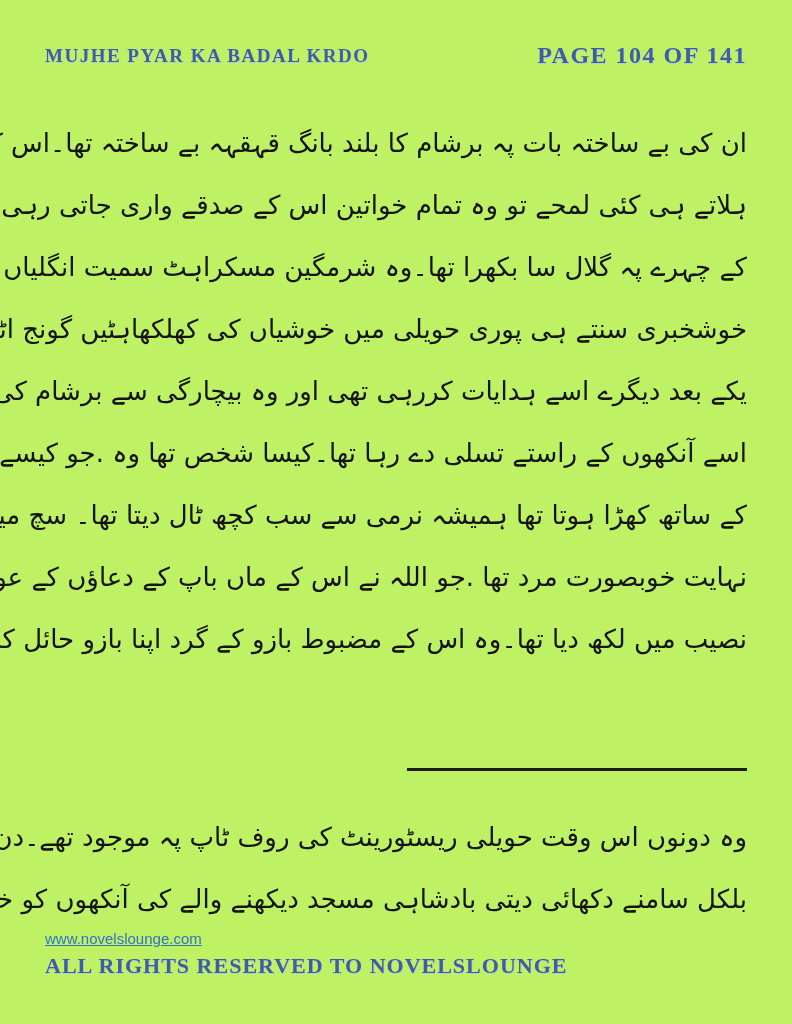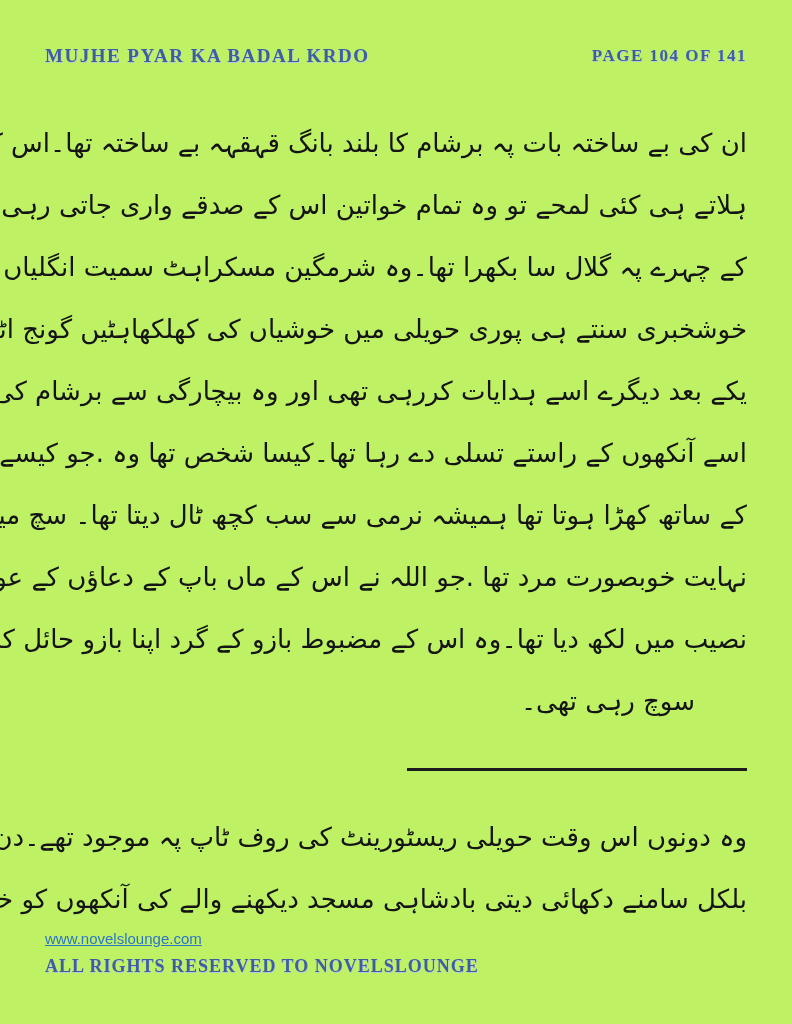--- a/index.html
+++ b/index.html
@@ -31,21 +31,21 @@
     color: #3d5f9e;
     letter-spacing: 1.5px;
     text-shadow: 0.5px 0.5px 0 #b9c6de;
   }
   .header-left .header-title,
   .header-left .header-author {
     font-size: 19px;
     line-height: 27px;
   }
   .header-right {
-    font-size: 17px;
+    font-size: 24px;
     line-height: 27px;
     white-space: nowrap;
     font-family: Liberation Serif, serif;
   }
   
   .para {
     position: absolute;
     left: 45px;
     width: 702px;
     direction: rtl;
@@ -86,21 +86,21 @@
     display: inline-block;
     font-family: "Liberation Sans", sans-serif;
     font-size: 15px;
     line-height: 26px;
     color: #2e74c8;
     text-decoration: underline;
     cursor: pointer;
   }
   .rights {
     margin-top: 2px;
-    font-size: 18px;
+    font-size: 22px;
     line-height: 24px;
     letter-spacing: 1px;
   }
 </style>
 </head>
 <body>
 
 <div class="page">
 
   <div class="header">
@@ -113,21 +113,20 @@
   <div class="para para1">
     <div class="uline">ان کی بے ساختہ بات پہ برشام کا بلند بانگ قہقہہ بے ساختہ تھا۔اس کے اثبات میں سر</div>
     <div class="uline">ہلاتے ہی کئی لمحے تو وہ تمام خواتین اس کے صدقے واری جاتی رہی۔اس کے برعکس رنم</div>
     <div class="uline">کے چہرے پہ گلال سا بکھرا تھا۔وہ شرمگین مسکراہٹ سمیت انگلیاں چٹخانے لگی۔ یہ</div>
     <div class="uline">خوشخبری سنتے ہی پوری حویلی میں خوشیاں کی کھلکھاہٹیں گونج اٹھی تھی۔وہ تمام خواتیں</div>
     <div class="uline">یکے بعد دیگرے اسے ہدایات کررہی تھی اور وہ بیچارگی سے برشام کی جانب دیکھ رہی تھی .جو</div>
     <div class="uline">اسے آنکھوں کے راستے تسلی دے رہا تھا۔کیسا شخص تھا وہ .جو کیسے بھی صورتحال کو اس</div>
     <div class="uline">کے ساتھ کھڑا ہوتا تھا ہمیشہ نرمی سے سب کچھ ٹال دیتا تھا۔ سچ میں وہ ایک مکمل اور</div>
     <div class="uline">نہایت خوبصورت مرد تھا .جو اللہ نے اس کے ماں باپ کے دعاؤں کے عوض اس کے</div>
     <div class="uline">نصیب میں لکھ دیا تھا۔وہ اس کے مضبوط بازو کے گرد اپنا بازو حائل کرتے تشکر سے</div>
-    <div class="uline end">سوچ رہی تھی۔</div>
   </div>
 
   <div class="divider"></div>
 
   <div class="para para2">
     <div class="uline">وہ دونوں اس وقت حویلی ریسٹورینٹ کی روف ٹاپ پہ موجود تھے۔دن کے اجالے میں</div>
     <div class="uline">بلکل سامنے دکھائی دیتی بادشاہی مسجد دیکھنے والے کی آنکھوں کو خیرہ کررہی تھی۔ حورے</div>
   </div>
 
   <div class="footer">

